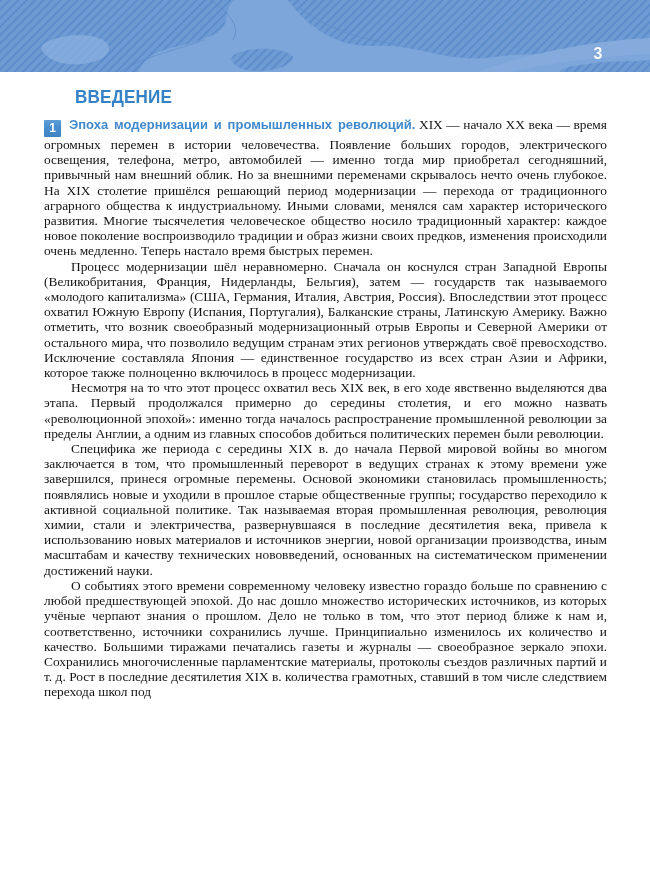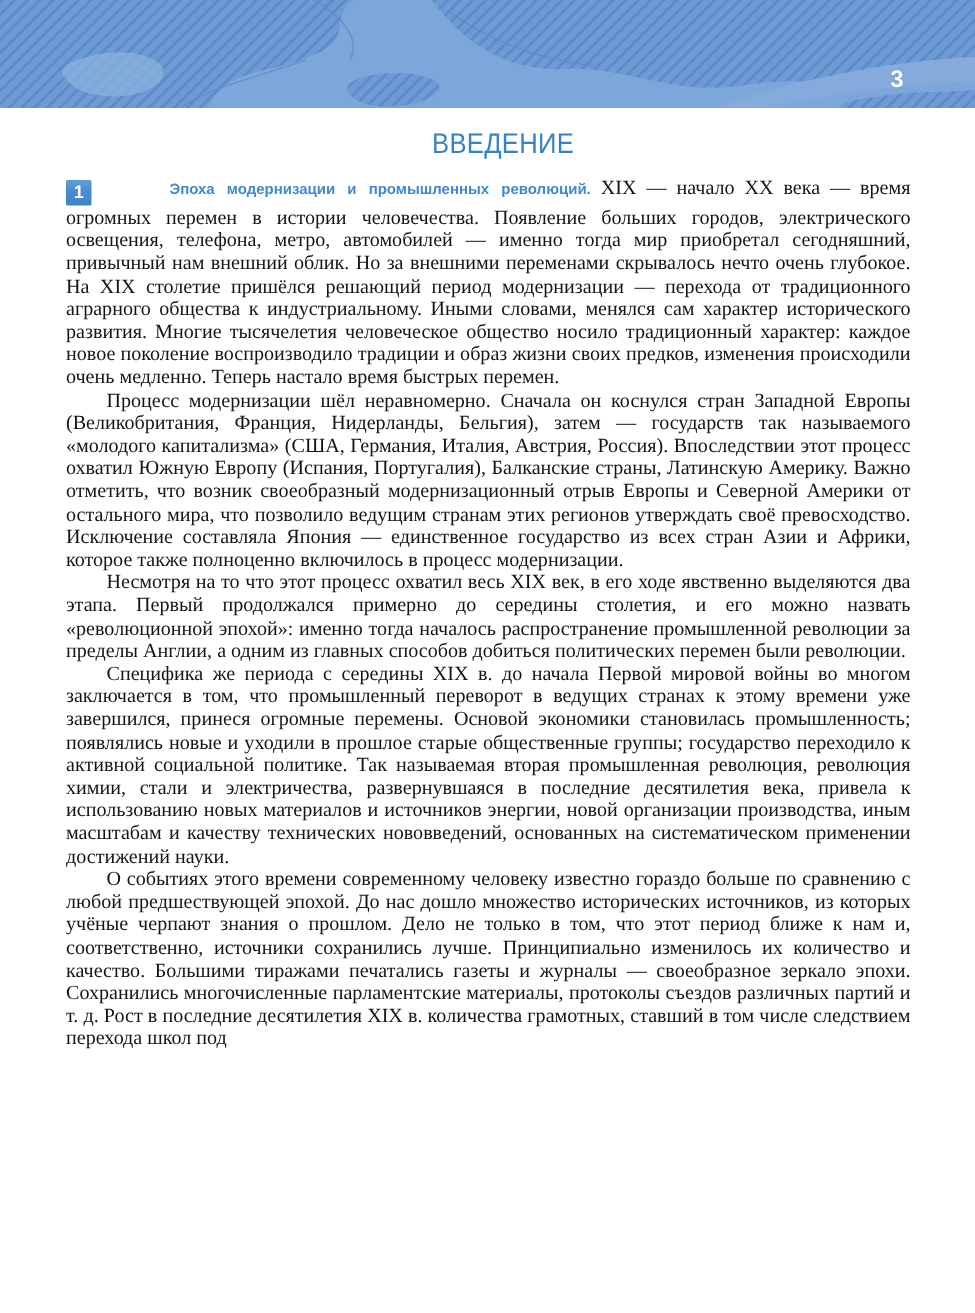--- a/index.html
+++ b/index.html
@@ -38,25 +38,24 @@
   .content {
     position: absolute;
     left: 44px;
     top: 87px;
     width: 563px;
   }
   .title {
     margin: 0 0 11px 31px;
     color: #3583c6;
     font-family: "Liberation Sans", sans-serif;
-    font-weight: 400;
+    font-weight: 700;
     font-size: 19px;
     line-height: 19px;
     letter-spacing: 0.2px;
-    text-align: center;
   }
   .title .squeeze {
     display: inline-block;
     transform: scaleX(0.9);
     transform-origin: left center;
   }
   .bodytext p {
     margin: 0;
     font-size: 13.4px;
     line-height: 15.2px;
@@ -77,24 +76,23 @@
     line-height: 17px;
     text-align: center;
     text-indent: 0;
     margin-right: 8px;
     vertical-align: -3px;
     border-radius: 1px;
   }
   .lead {
     font-family: "Liberation Sans", sans-serif;
     font-weight: bold;
-    font-size: 10px;
+    font-size: 13px;
     color: #4189cd;
     word-spacing: 2px;
-    margin-left: 44px;
   }
   .it { }
 </style>
 </head>
 <body>
 
 <div class="band">
   <svg width="650" height="72" viewBox="0 0 650 72" preserveAspectRatio="none">
     <defs>
       <pattern id="hp" width="6" height="6" patternUnits="userSpaceOnUse" patternTransform="rotate(-45)">

